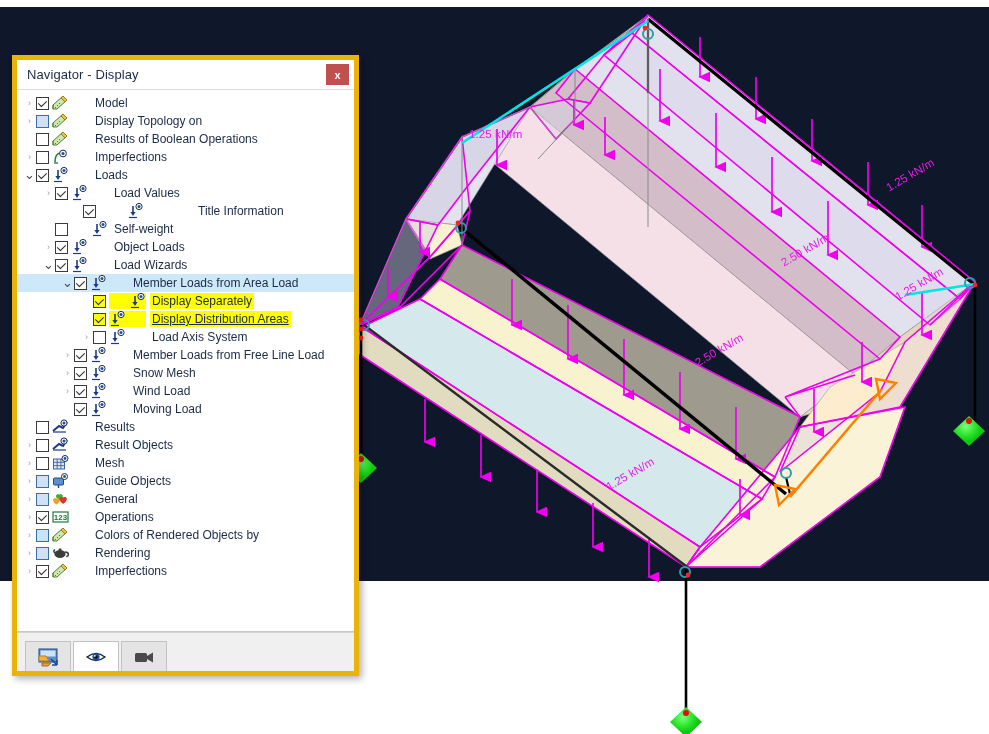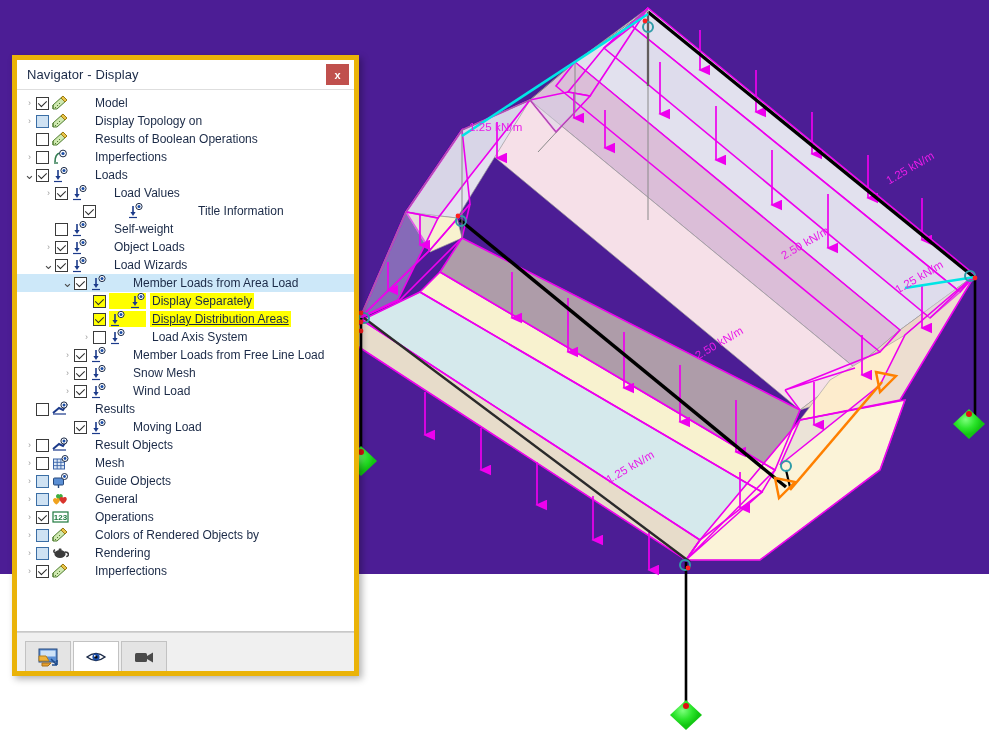--- a/index.html
+++ b/index.html
@@ -4,21 +4,21 @@
 <style>
   html,body{margin:0;padding:0;}
   body{
     width:989px;height:734px;position:relative;overflow:hidden;
     background:#ffffff;
     font-family:"Liberation Sans", sans-serif;
     font-size:12px;color:#1b2a47;
   }
 
   
-  #viewport{position:absolute;left:0;top:0;width:989px;height:574px;background:#4c1d95;}
+  #viewport{position:absolute;left:0;top:7px;width:989px;height:574px;background:#0f172a;}
   #viewport svg{position:absolute;left:0;top:0;}
 
   .ldlabel{
     position:absolute;font-family:"Liberation Sans",sans-serif;font-size:11.5px;
     color:#e81ce8;white-space:nowrap;letter-spacing:.1px;
   }
 
   
   #navigator{
     position:absolute;left:12px;top:55px;width:337px;height:611px;
@@ -339,21 +339,21 @@
         <span class="cb checked"></span>
         <span class="ico"><svg width="17" height="16" viewBox="0 0 17 16">
             <line x1="6" y1="3" x2="6" y2="11" stroke="#1b3a8a" stroke-width="1.6"></line>
             <polygon points="3.4,9 8.6,9 6,13" fill="#1b3a8a"></polygon>
             <line x1="2" y1="14.5" x2="10" y2="14.5" stroke="#1b3a8a" stroke-width="1.2"></line>
             <circle cx="12" cy="3.5" r="3.1" fill="#ffffff" stroke="#1b2a47"></circle>
             <circle cx="12" cy="3.5" r="1.5" fill="#1b4ea8"></circle>
           </svg></span>
         <span class="lbl">Title Information</span>
       </div>
-      <div class="trow" style="padding-left: 25px;">
+      <div class="trow" style="padding-left: 25px; text-align: right;">
         <span class="arrow"></span>
         <span class="cb"></span>
         <span class="ico"><svg width="17" height="16" viewBox="0 0 17 16">
             <line x1="6" y1="3" x2="6" y2="11" stroke="#1b3a8a" stroke-width="1.6"></line>
             <polygon points="3.4,9 8.6,9 6,13" fill="#1b3a8a"></polygon>
             <line x1="2" y1="14.5" x2="10" y2="14.5" stroke="#1b3a8a" stroke-width="1.2"></line>
             <circle cx="12" cy="3.5" r="3.1" fill="#ffffff" stroke="#1b2a47"></circle>
             <circle cx="12" cy="3.5" r="1.5" fill="#1b4ea8"></circle>
           </svg></span>
         <span class="lbl">Self-weight</span>
@@ -458,43 +458,43 @@
         <span class="arrow">›</span>
         <span class="cb checked"></span>
         <span class="ico"><svg width="17" height="16" viewBox="0 0 17 16">
             <line x1="6" y1="3" x2="6" y2="11" stroke="#1b3a8a" stroke-width="1.6"></line>
             <polygon points="3.4,9 8.6,9 6,13" fill="#1b3a8a"></polygon>
             <line x1="2" y1="14.5" x2="10" y2="14.5" stroke="#1b3a8a" stroke-width="1.2"></line>
             <circle cx="12" cy="3.5" r="3.1" fill="#ffffff" stroke="#1b2a47"></circle>
             <circle cx="12" cy="3.5" r="1.5" fill="#1b4ea8"></circle>
           </svg></span>
         <span class="lbl">Wind Load</span>
+      </div>
+      <div class="trow" style="padding-left: 44px;">
+        <span class="arrow"></span>
+        <span class="cb checked"></span>
+        <span class="ico"><svg width="17" height="16" viewBox="0 0 17 16">
+            <line x1="6" y1="3" x2="6" y2="11" stroke="#1b3a8a" stroke-width="1.6"></line>
+            <polygon points="3.4,9 8.6,9 6,13" fill="#1b3a8a"></polygon>
+            <line x1="2" y1="14.5" x2="10" y2="14.5" stroke="#1b3a8a" stroke-width="1.2"></line>
+            <circle cx="12" cy="3.5" r="3.1" fill="#ffffff" stroke="#1b2a47"></circle>
+            <circle cx="12" cy="3.5" r="1.5" fill="#1b4ea8"></circle>
+          </svg></span>
+        <span class="lbl">Moving Load</span>
       </div>
       <div class="trow" style="padding-left: 6px;">
         <span class="arrow"></span>
         <span class="cb"></span>
         <span class="ico"><svg width="17" height="16" viewBox="0 0 17 16">
             <path d="M1 12 L7 7 L11 9 L15 3" stroke="#1b3a8a" stroke-width="2" fill="none"></path>
             <path d="M1 13 L14 13" stroke="#1b3a8a" stroke-width="1.2"></path>
             <circle cx="12" cy="4" r="3.1" fill="#ffffff" stroke="#1b2a47"></circle>
             <circle cx="12" cy="4" r="1.5" fill="#1b4ea8"></circle>
           </svg></span>
         <span class="lbl">Results</span>
-      </div>
-      <div class="trow" style="padding-left: 44px;">
-        <span class="arrow"></span>
-        <span class="cb checked"></span>
-        <span class="ico"><svg width="17" height="16" viewBox="0 0 17 16">
-            <line x1="6" y1="3" x2="6" y2="11" stroke="#1b3a8a" stroke-width="1.6"></line>
-            <polygon points="3.4,9 8.6,9 6,13" fill="#1b3a8a"></polygon>
-            <line x1="2" y1="14.5" x2="10" y2="14.5" stroke="#1b3a8a" stroke-width="1.2"></line>
-            <circle cx="12" cy="3.5" r="3.1" fill="#ffffff" stroke="#1b2a47"></circle>
-            <circle cx="12" cy="3.5" r="1.5" fill="#1b4ea8"></circle>
-          </svg></span>
-        <span class="lbl">Moving Load</span>
       </div>
       <div class="trow" style="padding-left: 6px;">
         <span class="arrow">›</span>
         <span class="cb"></span>
         <span class="ico"><svg width="17" height="16" viewBox="0 0 17 16">
             <path d="M1 12 L7 7 L11 9 L15 3" stroke="#1b3a8a" stroke-width="2" fill="none"></path>
             <path d="M1 13 L14 13" stroke="#1b3a8a" stroke-width="1.2"></path>
             <circle cx="12" cy="4" r="3.1" fill="#ffffff" stroke="#1b2a47"></circle>
             <circle cx="12" cy="4" r="1.5" fill="#1b4ea8"></circle>
           </svg></span>

